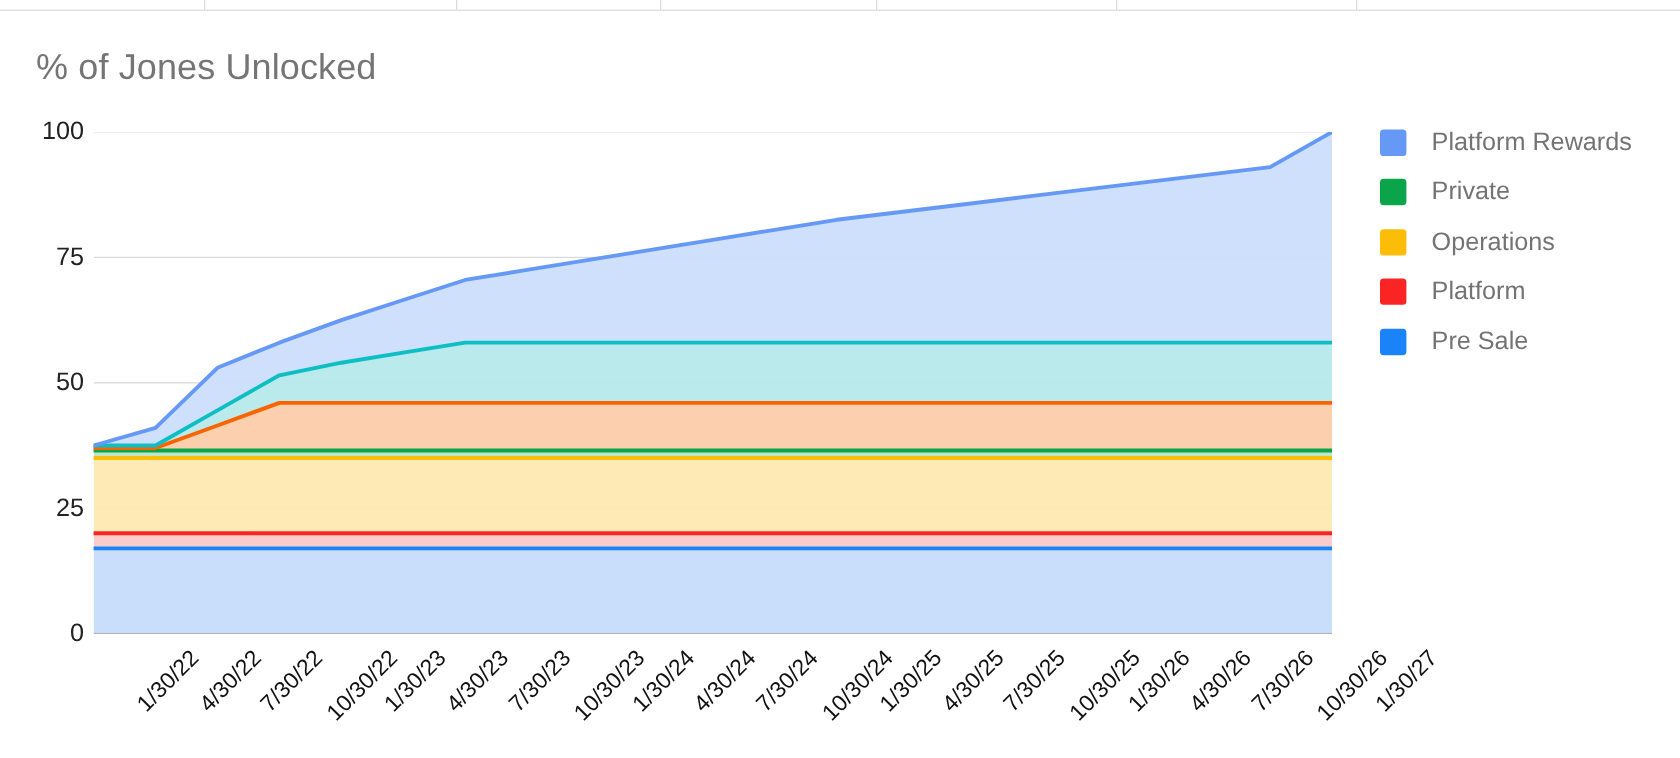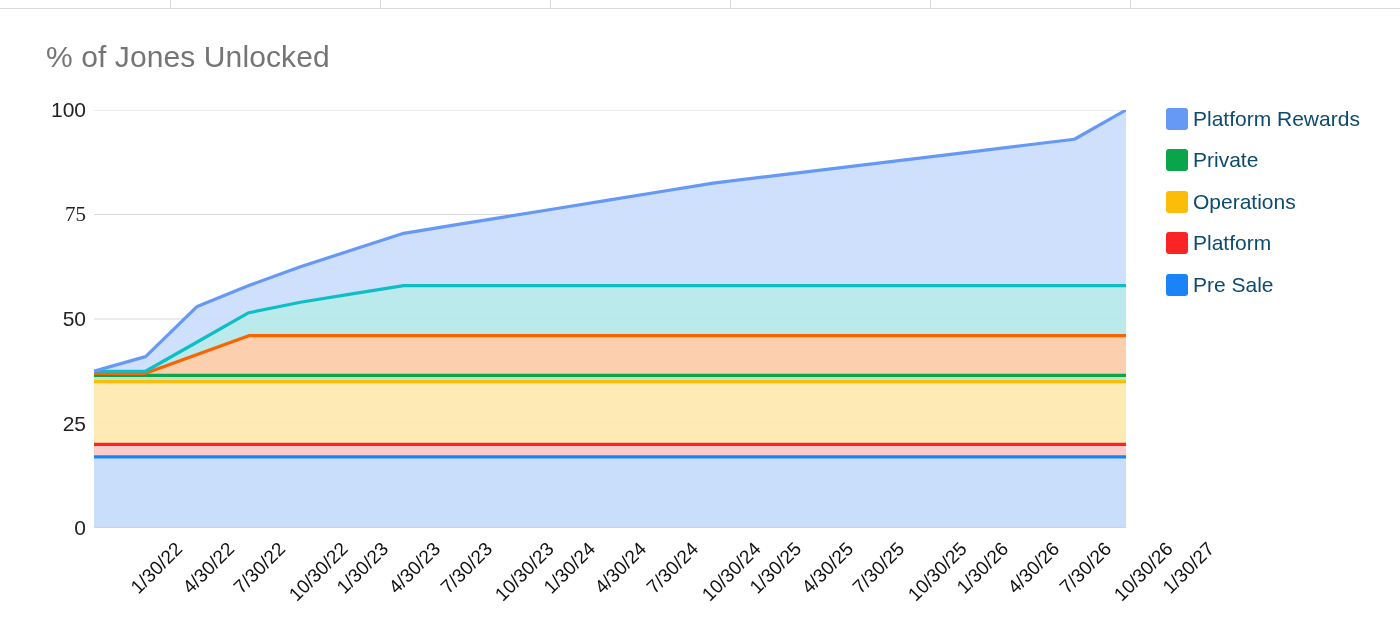--- a/index.html
+++ b/index.html
@@ -9,21 +9,21 @@
     font-family:"Liberation Sans", sans-serif;
     overflow:hidden;
     position:relative;
   }
   #topbar{
     position:absolute;left:0;top:0;width:1400px;height:8px;
     background:#ffffff;border-bottom:1px solid #d9d9d9;
   }
   #topbar .seg{position:absolute;top:0;height:8px;width:1px;background:#d9d9d9;}
   #chart-root{
-    position:absolute;left:16px;top:8px;width:1324px;height:624px;
+    position:absolute;left:0;top:8px;width:1324px;height:624px;
   }
   #chart-title{
     position:absolute;left:30px;top:32px;
     font-size:30px;color:#757575;font-weight:400;
     letter-spacing:0.1px;white-space:nowrap;
   }
   
   #plot{
     position:absolute;
     left:78px;top:102px;
@@ -51,21 +51,21 @@
   #legend{
     position:absolute;left:1150px;top:90px;width:250px;
   }
   .legend-row{
     display:flex;align-items:center;height:41.5px;
   }
   .legend-swatch{
     width:22px;height:22px;border-radius:3px;flex:0 0 auto;
   }
   .legend-label{
-    margin-left:5px;font-size:21px;color:#0c4a6e;white-space:nowrap;
+    margin-left:21px;font-size:21px;color:#737373;white-space:nowrap;
   }
 </style>
 </head>
 <body>
 
 <div id="topbar">
   <div class="seg" style="left:170px"></div>
   <div class="seg" style="left:380px"></div>
   <div class="seg" style="left:550px"></div>
   <div class="seg" style="left:730px"></div>
@@ -74,21 +74,21 @@
 </div>
 
 <div id="chart-root">
 
   <div id="chart-title">% of Jones Unlocked</div>
 
   <div id="yaxis">
       <div class="ylabel" style="top: 407px;">0</div>
       <div class="ylabel" style="top: 302.5px;">25</div>
       <div class="ylabel" style="top: 198px;">50</div>
-      <div class="ylabel" style="top: 93.5px; font-family: Liberation Serif, serif;">75</div>
+      <div class="ylabel" style="top: 93.5px;">75</div>
       <div class="ylabel" style="top: -11px;">100</div>
     </div>
 
   <div id="plot">
     <svg id="plot-svg" width="1032" height="418" viewBox="0 0 1032 418">
         <line x1="0" x2="1032" y1="418" y2="418" stroke="#555555" stroke-width="2"></line>
         <line x1="0" x2="1032" y1="313.5" y2="313.5" stroke="#d9d9d9" stroke-width="1"></line>
         <line x1="0" x2="1032" y1="209" y2="209" stroke="#d9d9d9" stroke-width="1"></line>
         <line x1="0" x2="1032" y1="104.5" y2="104.5" stroke="#d9d9d9" stroke-width="1"></line>
         <line x1="0" x2="1032" y1="0" y2="0" stroke="#d9d9d9" stroke-width="1"></line>

